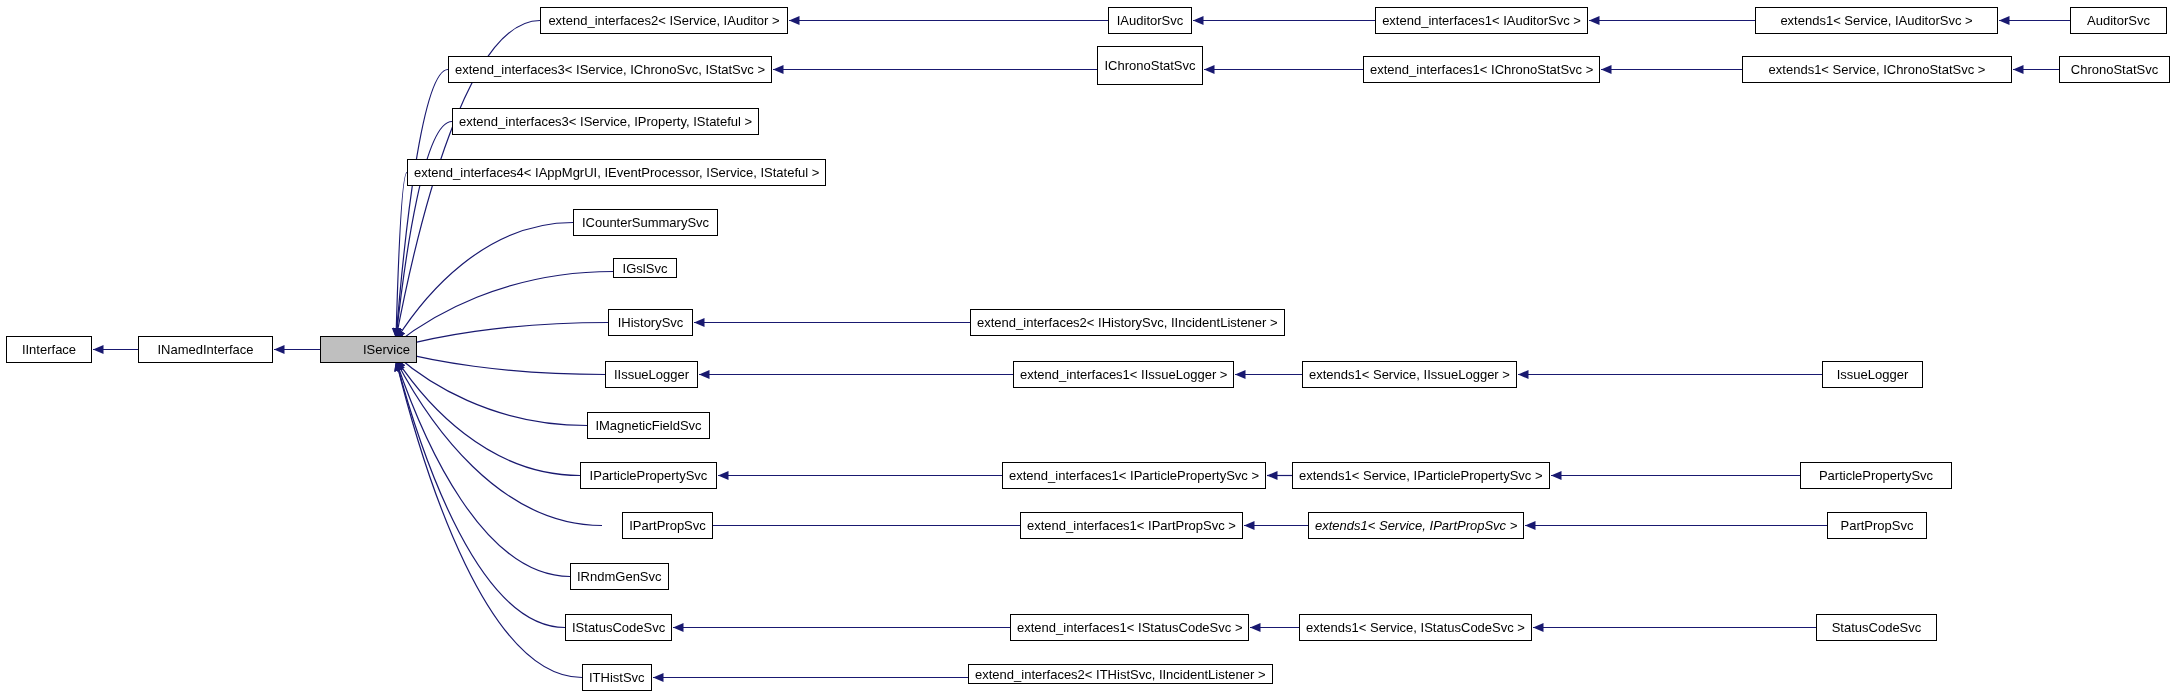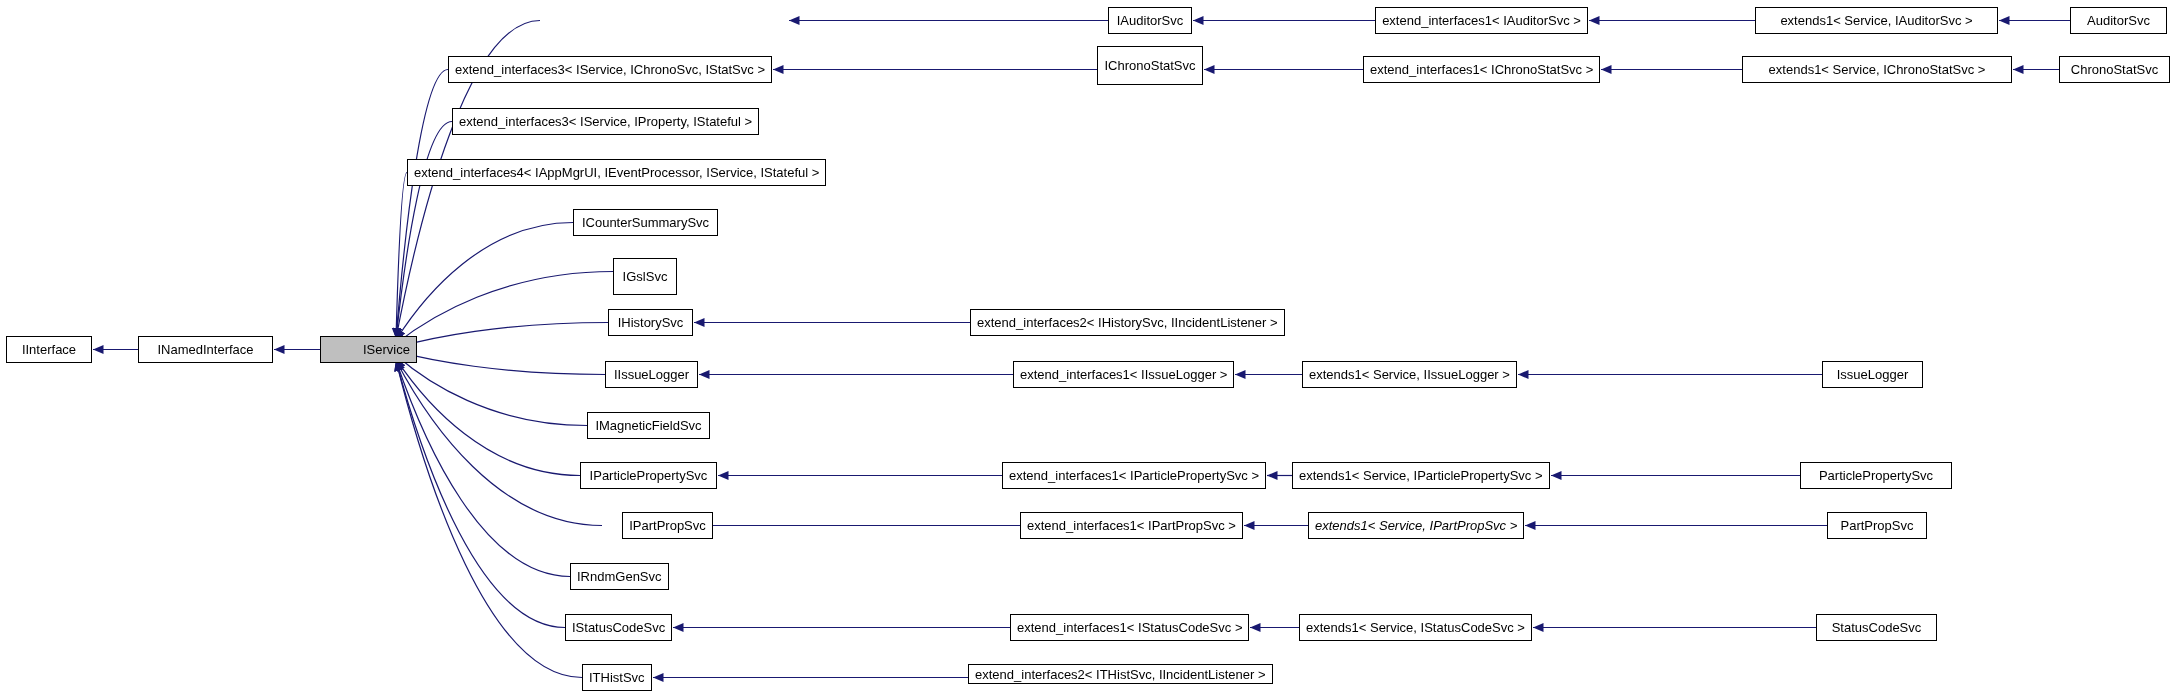--- a/index.html
+++ b/index.html
@@ -94,33 +94,34 @@
       <path d="M 1308 525.5 L 1244 525.5" class="edge" stroke="#191970" marker-end="url(#arrowhead)"></path>
       <path d="M 1827 525.5 L 1525 525.5" class="edge" stroke="#191970" marker-end="url(#arrowhead)"></path>
       <path d="M 1010 627.5 L 673 627.5" class="edge" stroke="#191970" marker-end="url(#arrowhead)"></path>
       <path d="M 1299 627.5 L 1250 627.5" class="edge" stroke="#191970" marker-end="url(#arrowhead)"></path>
       <path d="M 1816 627.5 L 1533 627.5" class="edge" stroke="#191970" marker-end="url(#arrowhead)"></path>
       <path d="M 968 677.5 L 653 677.5" class="edge" stroke="#191970" marker-end="url(#arrowhead)"></path>
     </svg>
 <div class="node" style="left: 6px; top: 336px; min-width: 86px; height: 27px;">IInterface</div>
     <div class="node" style="left: 138px; top: 336px; min-width: 135px; height: 27px;">INamedInterface</div>
     <div class="node current" style="left: 320px; top: 336px; min-width: 75px; height: 27px;">IService</div>
+    <div class="node" style="left: 540px; top: 7px; min-width: 248px; height: 27px;">extend_interfaces2&lt; IService, IAuditor &gt;</div>
     <div class="node" style="left: 1108px; top: 7px; min-width: 84px; height: 27px;">IAuditorSvc</div>
     <div class="node" style="left: 1375px; top: 7px; min-width: 213px; height: 27px; text-align: center;">extend_interfaces1&lt; IAuditorSvc &gt;</div>
     <div class="node" style="left: 1755px; top: 7px; min-width: 243px; height: 27px; text-align: right;">extends1&lt; Service, IAuditorSvc &gt;</div>
     <div class="node" style="left: 2070px; top: 7px; min-width: 97px; height: 27px;">AuditorSvc</div>
     <div class="node" style="left: 448px; top: 56px; min-width: 280px; height: 27px;">extend_interfaces3&lt; IService, IChronoSvc, IStatSvc &gt;</div>
     <div class="node" style="left: 1097px; top: 46px; min-width: 106px; height: 39px;">IChronoStatSvc</div>
     <div class="node" style="left: 1363px; top: 56px; min-width: 234px; height: 27px;">extend_interfaces1&lt; IChronoStatSvc &gt;</div>
     <div class="node" style="left: 1742px; top: 56px; min-width: 270px; height: 27px;">extends1&lt; Service, IChronoStatSvc &gt;</div>
     <div class="node" style="left: 2059px; top: 56px; min-width: 111px; height: 27px;">ChronoStatSvc</div>
     <div class="node" style="left: 452px; top: 108px; min-width: 271px; height: 27px;">extend_interfaces3&lt; IService, IProperty, IStateful &gt;</div>
     <div class="node" style="left: 407px; top: 159px; min-width: 361px; height: 27px;">extend_interfaces4&lt; IAppMgrUI, IEventProcessor, IService, IStateful &gt;</div>
     <div class="node" style="left: 573px; top: 209px; min-width: 145px; height: 27px;">ICounterSummarySvc</div>
-    <div class="node" style="left: 613px; top: 258px; min-width: 64px; height: 37px;">IGslSvc</div>
+    <div class="node" style="left: 613px; top: 258px; min-width: 64px; height: 20px;">IGslSvc</div>
     <div class="node" style="left: 608px; top: 309px; min-width: 85px; height: 27px;">IHistorySvc</div>
     <div class="node" style="left: 970px; top: 309px; min-width: 277px; height: 27px;">extend_interfaces2&lt; IHistorySvc, IIncidentListener &gt;</div>
     <div class="node" style="left: 605px; top: 361px; min-width: 93px; height: 27px;">IIssueLogger</div>
     <div class="node" style="left: 1013px; top: 361px; min-width: 192px; height: 27px;">extend_interfaces1&lt; IIssueLogger &gt;</div>
     <div class="node" style="left: 1302px; top: 361px; min-width: 188px; height: 27px;">extends1&lt; Service, IIssueLogger &gt;</div>
     <div class="node" style="left: 1822px; top: 361px; min-width: 101px; height: 27px;">IssueLogger</div>
     <div class="node" style="left: 587px; top: 412px; min-width: 123px; height: 27px;">IMagneticFieldSvc</div>
     <div class="node" style="left: 580px; top: 462px; min-width: 137px; height: 27px;">IParticlePropertySvc</div>
     <div class="node" style="left: 1002px; top: 462px; min-width: 230px; height: 27px;">extend_interfaces1&lt; IParticlePropertySvc &gt;</div>
     <div class="node" style="left: 1292px; top: 462px; min-width: 218px; height: 27px;">extends1&lt; Service, IParticlePropertySvc &gt;</div>

